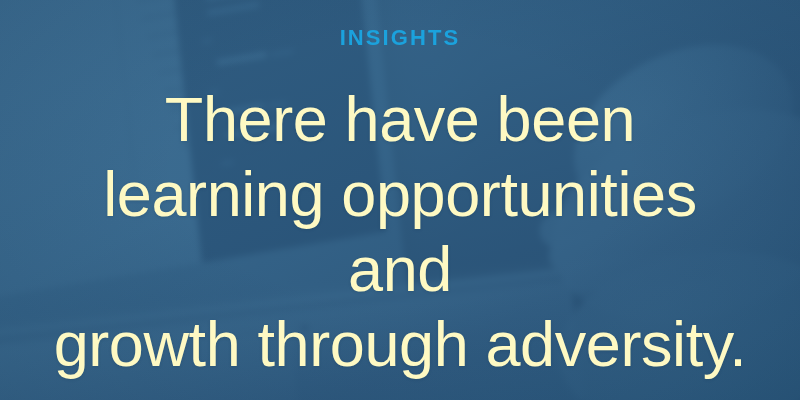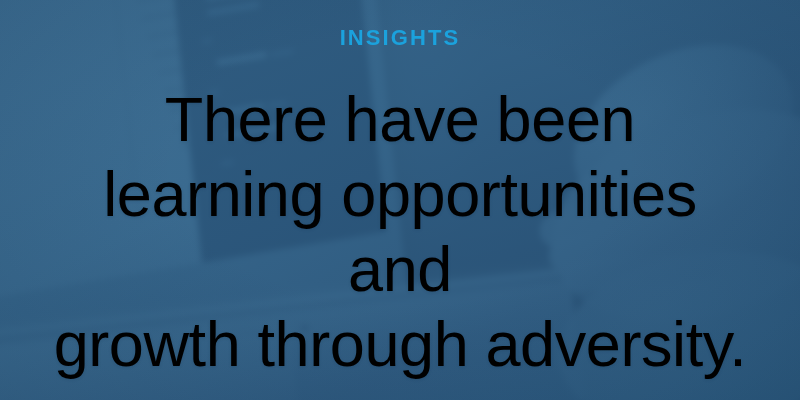--- a/index.html
+++ b/index.html
@@ -191,21 +191,21 @@
     letter-spacing: 2.1px;
     color: #1ba2dd;
     line-height: 1;
     text-align: center;
     user-select: none;
   }
   .quote {
     margin-top: 33px;
     width: 700px;
     text-align: center;
-    color: #000000;
+    color: #fef9c3;
     font-size: 63px;
     line-height: 75px;
     font-weight: 300;
     letter-spacing: -0.4px;
     white-space: pre-line;
     text-shadow: 0 1px 3px rgba(22,52,80,0.20);
   }
 </style>
 </head>
 <body>

